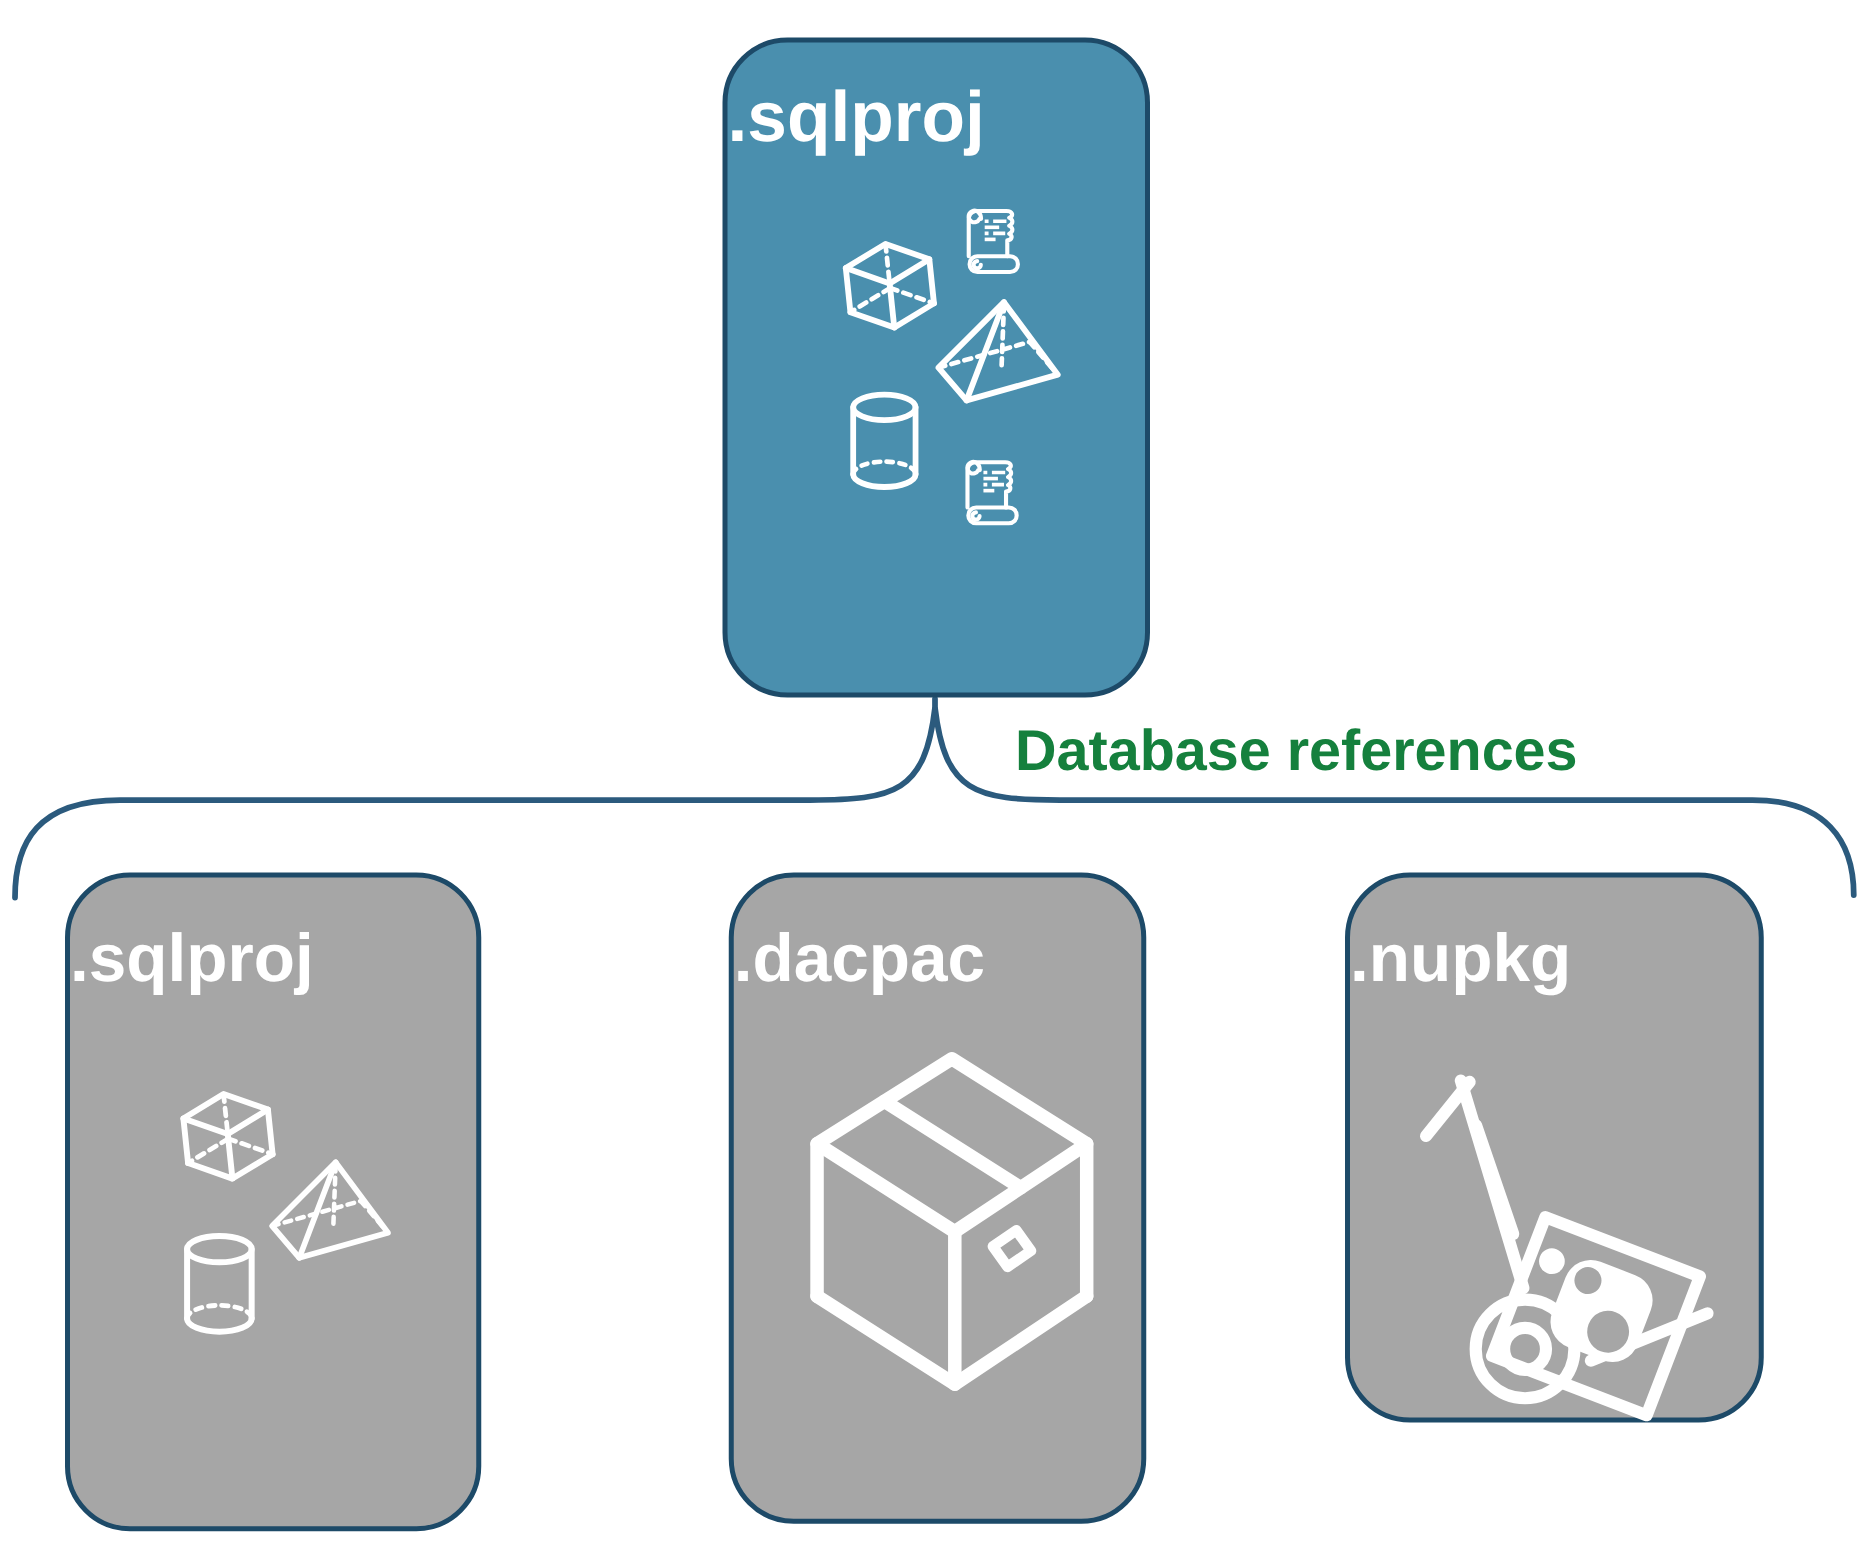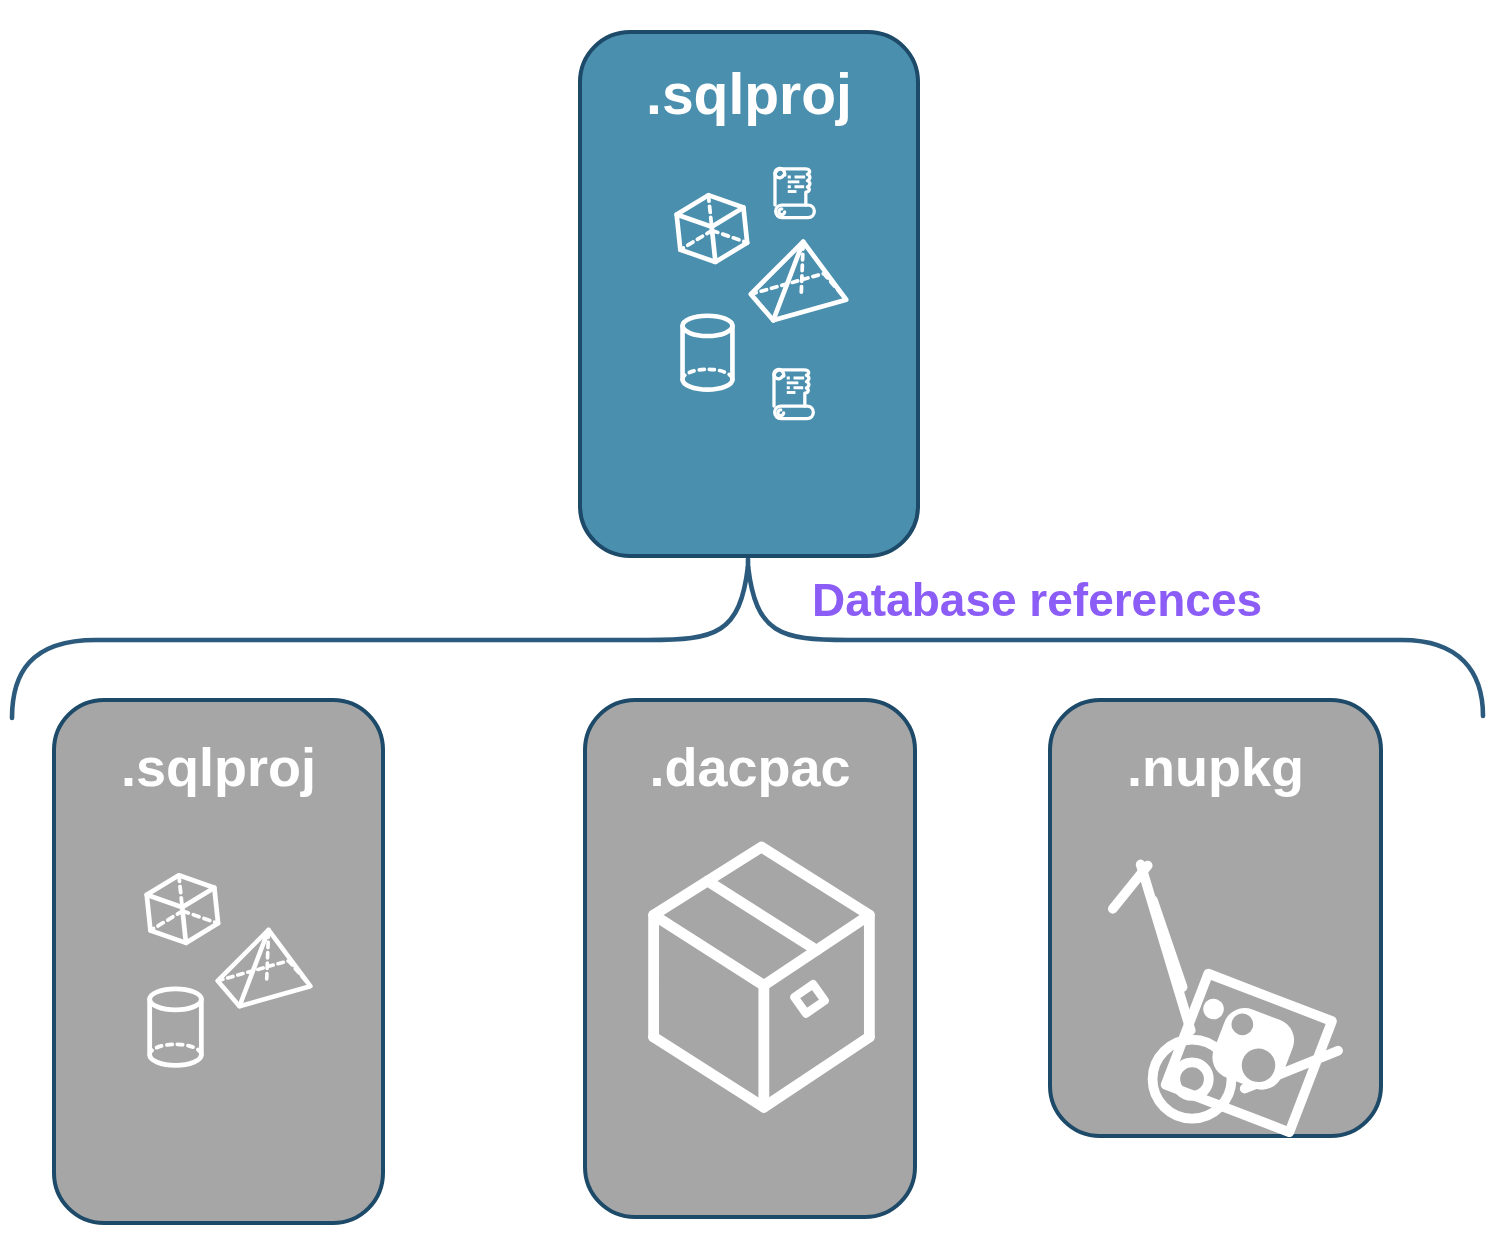--- a/index.html
+++ b/index.html
@@ -8,29 +8,29 @@
     font-family:"Liberation Sans","DejaVu Sans",sans-serif;
   }
   .box{
     position:absolute;box-sizing:border-box;border-radius:52px;
     border:4px solid #1d4a68;
   }
   .box--root{left:578px;top:30px;width:342px;height:528px;background:#4a8fae;}
   .box--child{background:#a6a6a6;}
   .box--child1{left:52px;top:698px;width:333px;height:527px;}
   .box--child2{left:583px;top:698px;width:334px;height:521px;}
-  .box--child3{left:1048px;top:698px;width:335px;height:440px;}
+  .box--child3{left:1076px;top:698px;width:335px;height:440px;}
   .box-title{
-    position:absolute;left:0;right:0;top:32px;text-align:center;
+    position:absolute;left:0;right:0;top:32px;
     color:#ffffff;font-weight:bold;font-size:57px;letter-spacing:0px;line-height:1;
   }
   .box--child .box-title{top:38px;font-size:54px;}
   .edge-label{
     position:absolute;left:812px;top:577px;width:470px;
-    color:#8b5cf6;font-weight:bold;font-size:46px;line-height:1;white-space:nowrap;
+    color:#15803d;font-weight:bold;font-size:46px;line-height:1;white-space:nowrap;
   }
   .icon{position:absolute;}
   svg{display:block;overflow:visible;}
   .ol{stroke:#ffffff;fill:none;stroke-linecap:round;stroke-linejoin:round;}
   .connector-svg{position:absolute;left:0;top:0;}
 </style>
 </head>
 <body>
 
 <div class="canvas">

